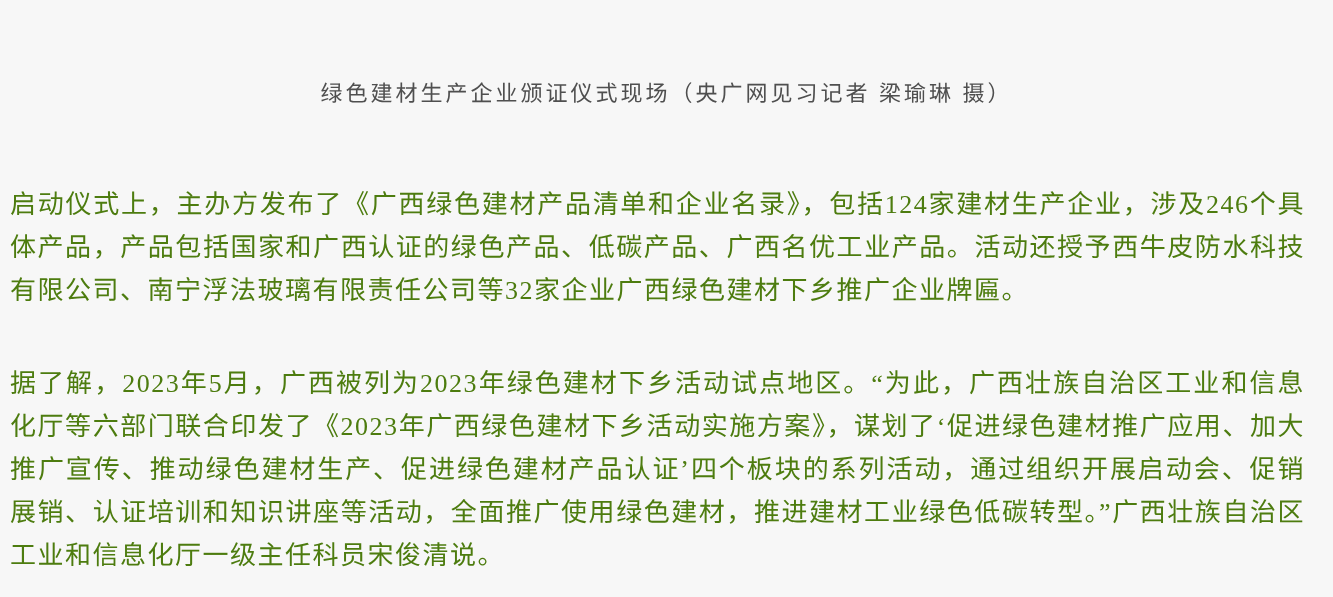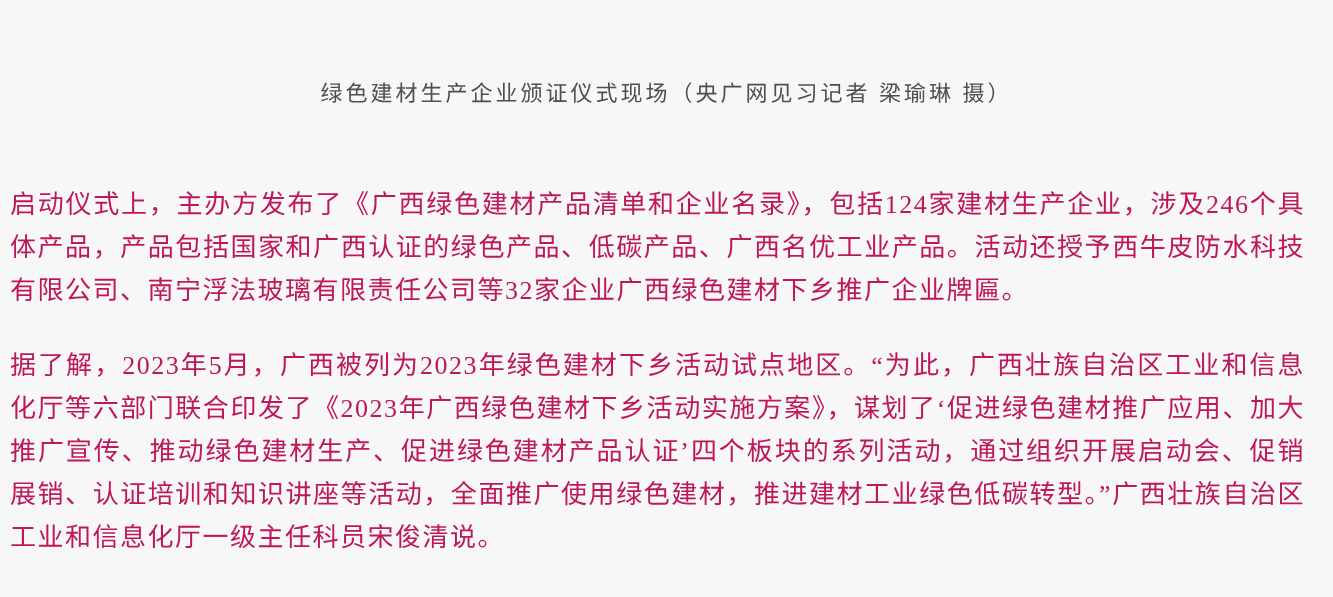--- a/index.html
+++ b/index.html
@@ -30,28 +30,28 @@
     margin: 0;
     padding: 0 28px 0 10px;
   }
   .article p {
     font-size: 26px;
     line-height: 43px;
     letter-spacing: 1.5px;
     text-align: justify;
     text-justify: inter-ideograph;
     margin: 0;
-    color: #be185d;
+    color: #4d7c0f;
     font-weight: 400;
   }
   .article p.para-1 {
     margin-top: 68px;
   }
   .article p.para-2 {
-    margin-top: 32px;
+    margin-top: 50px;
   }
 </style>
 </head>
 <body>
 
 <div class="page">
   <div class="caption">绿色建材生产企业颁证仪式现场（央广网见习记者 梁瑜琳 摄）</div>
   <div class="article">
     <p class="para-1">启动仪式上，主办方发布了《广西绿色建材产品清单和企业名录》，包括124家建材生产企业，涉及246个具体产品，产品包括国家和广西认证的绿色产品、低碳产品、广西名优工业产品。活动还授予西牛皮防水科技有限公司、南宁浮法玻璃有限责任公司等32家企业广西绿色建材下乡推广企业牌匾。</p>
     <p class="para-2">据了解，2023年5月，广西被列为2023年绿色建材下乡活动试点地区。“为此，广西壮族自治区工业和信息化厅等六部门联合印发了《2023年广西绿色建材下乡活动实施方案》，谋划了‘促进绿色建材推广应用、加大推广宣传、推动绿色建材生产、促进绿色建材产品认证’四个板块的系列活动，通过组织开展启动会、促销展销、认证培训和知识讲座等活动，全面推广使用绿色建材，推进建材工业绿色低碳转型。”广西壮族自治区工业和信息化厅一级主任科员宋俊清说。</p>

